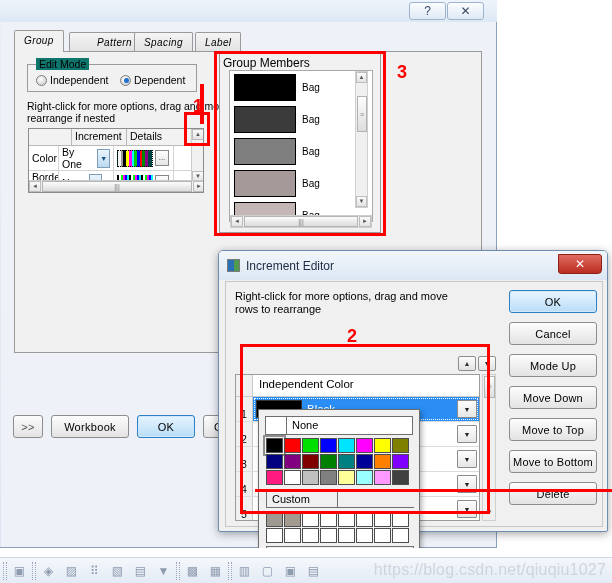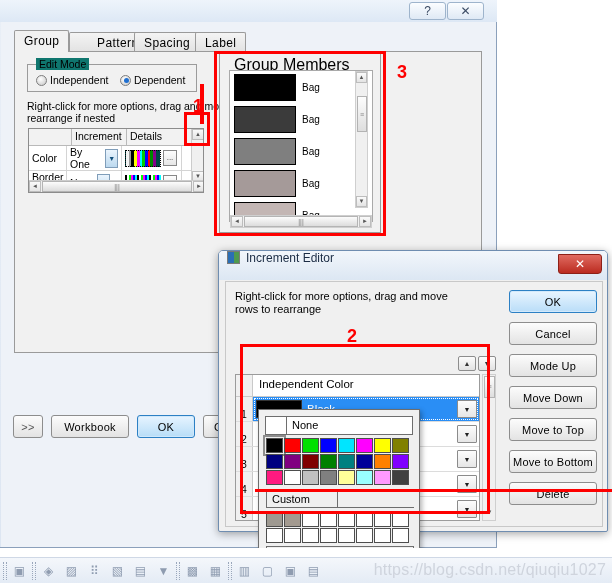--- a/index.html
+++ b/index.html
@@ -36,22 +36,22 @@
   }
 
   
   #tabstrip{
     position:absolute; left:13px; top:8px; width:468px; height:22px;
   }
   .tab{
     position:absolute; top:2px; height:20px; padding:2px 9px 0 9px;
     border:1px solid #9a9a9a; border-bottom:none;
     background:linear-gradient(#f4f4f4,#e2e2e2);
-    font-size:12px; color:#000; letter-spacing:.4px;
-    border-radius:2px 2px 0 0; line-height:16px;
+    font-size:10px; color:#000; letter-spacing:.4px;
+    border-radius:2px 2px 0 0; line-height:16px;font-style:italic;
   }
   .tab.active{
     top:0; height:22px; background:#f1f1f1; font-weight:normal;
     border-color:#9a9a9a; z-index:3;
   }
   #tabpanel-big{
     position:absolute; left:13px; top:29px; width:468px; height:302px;
     background:#f1f1f1; border:1px solid #9a9a9a;
   }
 
@@ -90,21 +90,21 @@
     display:flex; height:17px; background:#f2f2f2;
     border-bottom:1px solid #b9b9b9;
   }
   .gh{ border-right:1px solid #b9b9b9; padding:1px 3px; font-size:10.5px; }
   .gh.c0{ width:43px; }
   .gh.c1{ width:55px; }
   .gh.c2{ width:60px; }
   .grow{ display:flex; height:25px; border-bottom:1px solid #d4d4d4; align-items:center; }
   .gc{ border-right:1px solid #d4d4d4; height:25px; display:flex; align-items:center;
        padding:0 3px; font-size:10.5px; overflow:hidden; }
-  .gc.c0{ width:38px; }
+  .gc.c0{ width:30px; }
   .gc.c1{ width:55px; gap:2px; }
   .gc.c2{ width:60px; gap:2px; }
   .mini-combo{
     width:13px; height:19px; border:1px solid #7f9db9;
     background:linear-gradient(#eaf4fd,#bcd9ef);
     display:flex; align-items:center; justify-content:center;
     font-size:7px; color:#14507d;
   }
   .swatchbar{ width:36px; height:17px; border:1px dotted #000; }
   .dots-btn{
@@ -150,21 +150,21 @@
   #btn-workbook{ left:50px; top:393px; width:78px; }
   #btn-main-ok{ left:136px; top:393px; width:58px; }
   #btn-main-cancel{ left:202px; top:393px; width:58px; }
 
   
   #group-members{
     position:absolute; left:219px; top:53px; width:162px; height:180px;
     background:#f1f1f1; border:1px solid #9b9b9b;
   }
   #gm-title{
-    position:absolute; left:14px; top:2px; font-size:16px; color:#000;
+    position:absolute; left:3px; top:2px; font-size:12px; color:#000;
   }
   #gm-list{
     position:absolute; left:9px; top:16px; width:144px; height:152px;
     background:#fff; border:1px solid #a9a9a9; overflow:hidden;
   }
   .gm-row{
     display:flex; align-items:center; height:32px; padding:2px 0 2px 4px; gap:6px;
   }
   .gm-sw{ width:62px; height:27px; border:1px solid #000; }
   .gm-lab{ font-size:10px; color:#000; }
@@ -190,21 +190,21 @@
   
   #increment-editor{
     position:absolute; left:218px; top:250px; width:390px; height:282px;
     background:#f0f0f0; border:1px solid #6f8db0; border-radius:5px 5px 2px 2px;
     box-shadow:0 2px 8px rgba(0,0,0,.35);
   }
   #ie-titlebar{
     position:absolute; left:0; top:0; width:100%; height:29px;
     background:linear-gradient(#f2f6fb,#dce7f3);
     border-radius:4px 4px 0 0;
-    display:flex; padding-left:8px; gap:6px;
+    display:flex; align-items:center; padding-left:8px; gap:6px;
   }
   #ie-icon{
     width:13px; height:13px; background:#fff; border:1px solid #7a7a7a;
     display:flex;
   }
   #ie-icon i{ display:block; width:50%; height:100%; }
   #ie-title{ font-size:12px; color:#1b2c44; }
   #ie-close{
     position:absolute; right:5px; top:3px; width:44px; height:20px;
     background:linear-gradient(#e06b61,#bb2b20); border:1px solid #8d2017;

